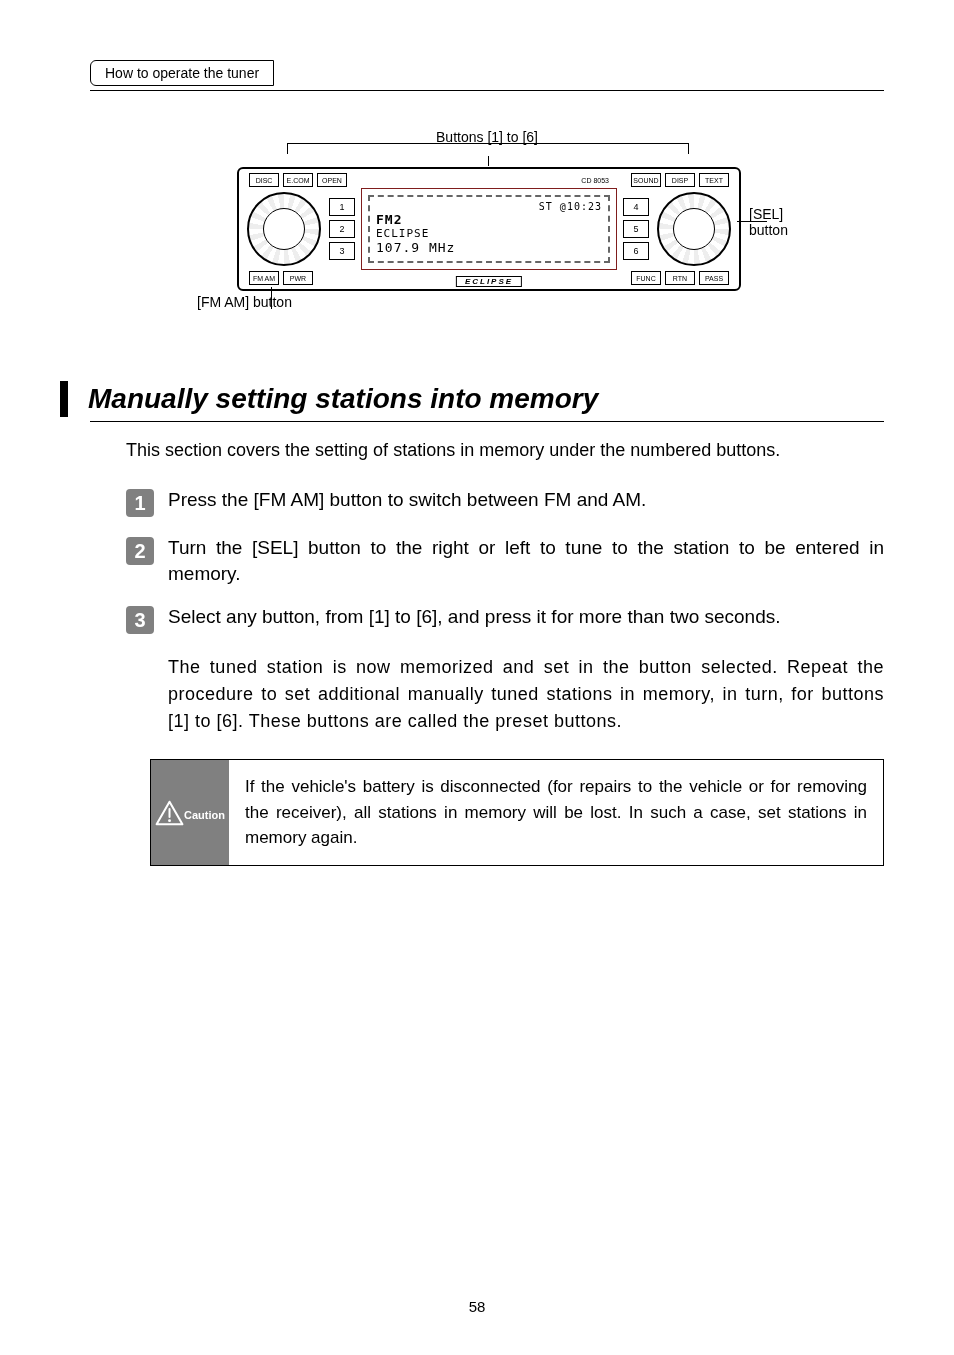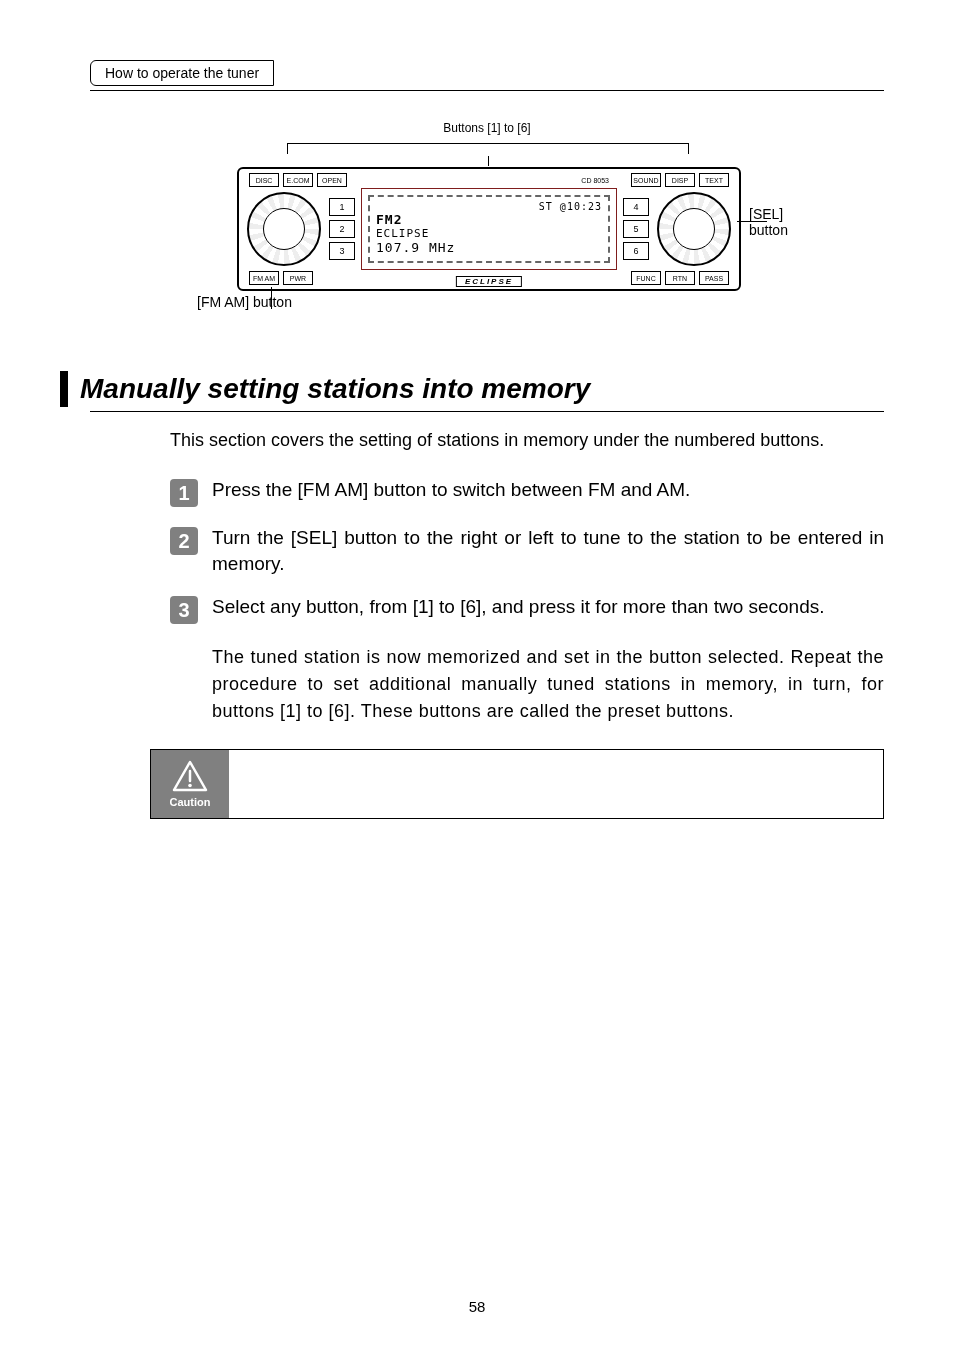--- a/index.html
+++ b/index.html
@@ -31,24 +31,24 @@
     margin: 0 0 30px 0;
   }
   .device-area {
     width: 600px;
     margin: 0 auto 20px auto;
     position: relative;
     height: 220px;
   }
   .label-top {
     position: absolute;
-    top: 0;
+    top: 8px;
     left: 50%;
     transform: translateX(-50%);
-    font-size: 12px;
+    font-size: 14px;
   }
   .bracket-top {
     position: absolute;
     top: 22px;
     left: 100px;
     width: 400px;
     height: 10px;
     border-top: 1px solid #000;
     border-left: 1px solid #000;
     border-right: 1px solid #000;
@@ -206,22 +206,23 @@
     position: absolute;
     top: 166px;
     left: 84px;
     width: 1px;
     height: 22px;
     background: #000;
   }
   .section-heading-wrap {
     display: flex;
     align-items: flex-start;
-    margin-top: 30px;
+    margin-top: 40px;
     margin-left: -30px;
+    gap: 8px;
   }
   .accent-bar {
     width: 8px;
     background: #000;
     height: 36px;
     margin-right: 12px;
     flex-shrink: 0;
   }
   h1.section-heading {
     font-size: 28px;
@@ -229,21 +230,21 @@
     margin: 0;
     line-height: 36px;
     font-style: italic;
   }
   .hr-heading {
     border: none;
     border-top: 1px solid #000;
     margin: 4px 0 16px 0;
   }
   .body-text {
-    margin-left: 80px;
+    margin-left: 36px;
     font-size: 18px;
     line-height: 1.4;
     text-align: justify;
   }
   .intro {
     margin-bottom: 24px;
   }
   .step {
     display: flex;
     align-items: flex-start;
@@ -283,21 +284,21 @@
     display: flex;
     border: 1px solid #000;
     margin-left: 60px;
     margin-right: 0;
   }
   .caution-left {
     width: 70px;
     background: #808080;
     color: #fff;
     display: flex;
-    flex-direction: column;
+    flex-direction: row;
     align-items: center;
     justify-content: center;
     padding: 10px 4px;
     flex-shrink: 0;
   }
   .caution-left svg { display: block; }
   .caution-label {
     font-size: 11px;
     font-weight: bold;
     margin-top: 4px;
@@ -420,16 +421,17 @@
 
   <div class="caution-box">
     <div class="caution-left">
       <svg width="36" height="32" viewBox="0 0 36 32">
         <path d="M18 2 L34 30 L2 30 Z" fill="none" stroke="#fff" stroke-width="2.5" stroke-linejoin="round"></path>
         <line x1="18" y1="11" x2="18" y2="21" stroke="#fff" stroke-width="2.5" stroke-linecap="round"></line>
         <circle cx="18" cy="25.5" r="1.8" fill="#fff"></circle>
       </svg>
       <div class="caution-label">Caution</div>
     </div>
+    <div class="caution-right">If the vehicle's battery is disconnected (for repairs to the vehicle or for removing the receiver), all stations in memory will be lost. In such a case, set stations in memory again.</div>
   </div>
 
   <div class="page-num">58</div>
 </div>
 
 </body></html>

